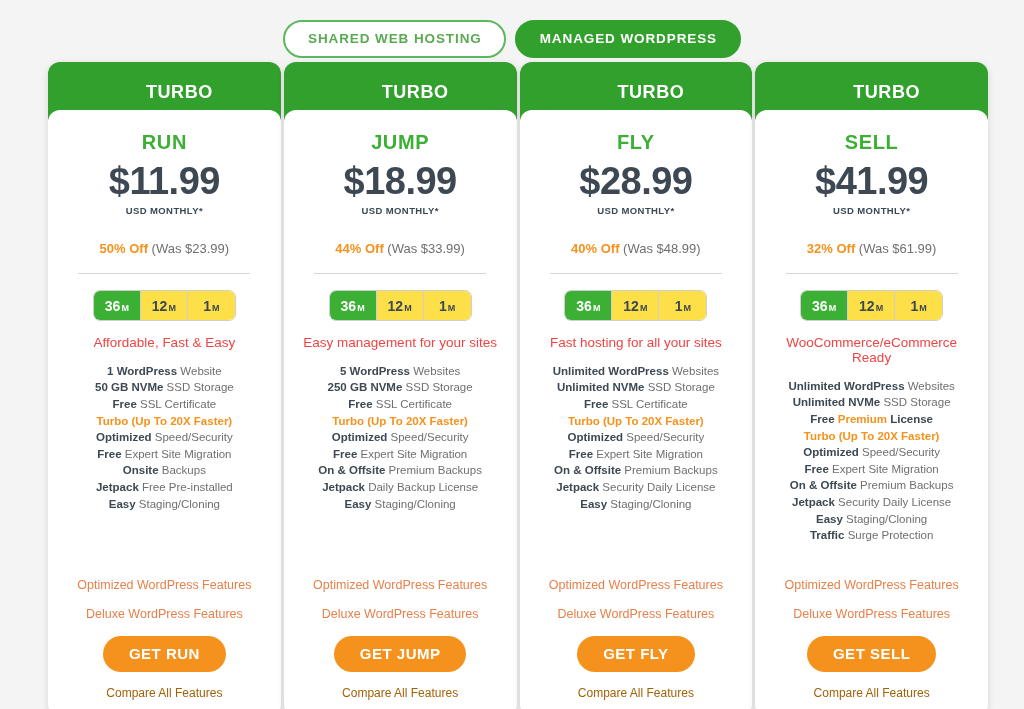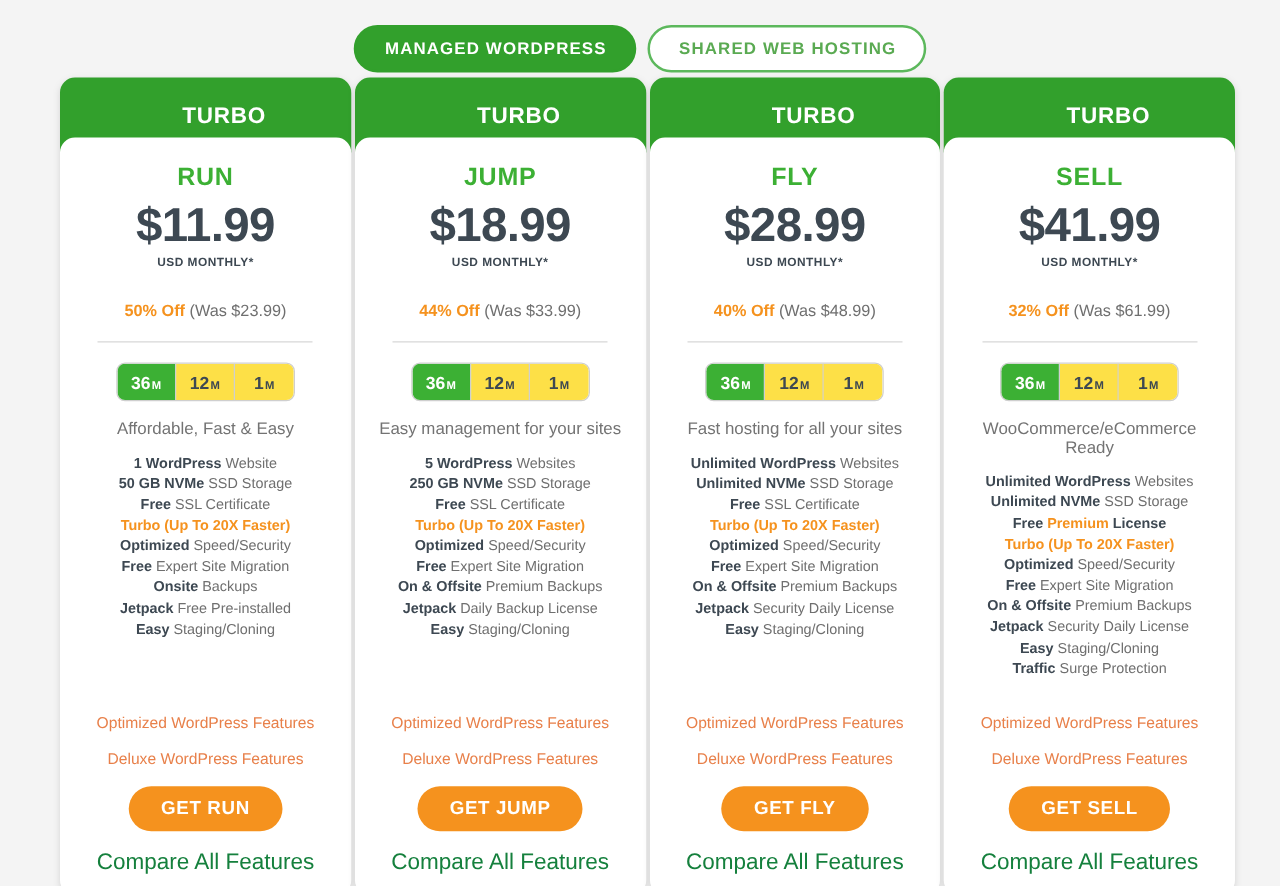--- a/index.html
+++ b/index.html
@@ -146,21 +146,21 @@
     cursor: pointer;
     line-height: 31px;
   }
   .term:last-child { border-right: none; }
   .term.active { background: #3cb034; color: #ffffff; }
   .term .unit { font-size: 9px; font-weight: bold; margin-left: 1px; }
 
   .tagline {
     margin-top: 14px;
     font-size: 13.5px;
-    color: #737373;
+    color: #ef4444;
     text-align: center;
   }
 
   
   .features {
     margin-top: 14px;
     width: 100%;
     display: flex;
     flex-direction: column;
     align-items: center;
@@ -201,34 +201,34 @@
     letter-spacing: 0.5px;
     border: none;
     border-radius: 20px;
     padding: 10px 26px;
     cursor: pointer;
     font-family: "Liberation Sans", sans-serif;
     line-height: 1.1;
   }
   .compare-link {
     margin-top: 14px;
-    font-size: 18px;
-    color: #15803d;
+    font-size: 12px;
+    color: #a16207;
     text-decoration: none;
     cursor: pointer;
   }
 </style>
 </head>
 <body>
 
 <div class="page">
 
   <div class="toggle-bar" id="toggle-bar">
+      <div class="toggle-btn inactive">SHARED WEB HOSTING</div>
       <div class="toggle-btn active">MANAGED WORDPRESS</div>
-      <div class="toggle-btn inactive">SHARED WEB HOSTING</div>
     </div>
 
   <div class="cards" id="cards-row">
       <div class="card">
         <div class="card-header">
           <span class="card-header-title">TURBO</span>
         </div>
         <div class="card-body">
           <div class="plan-name">RUN</div>
           <div class="price">$11.99</div>

